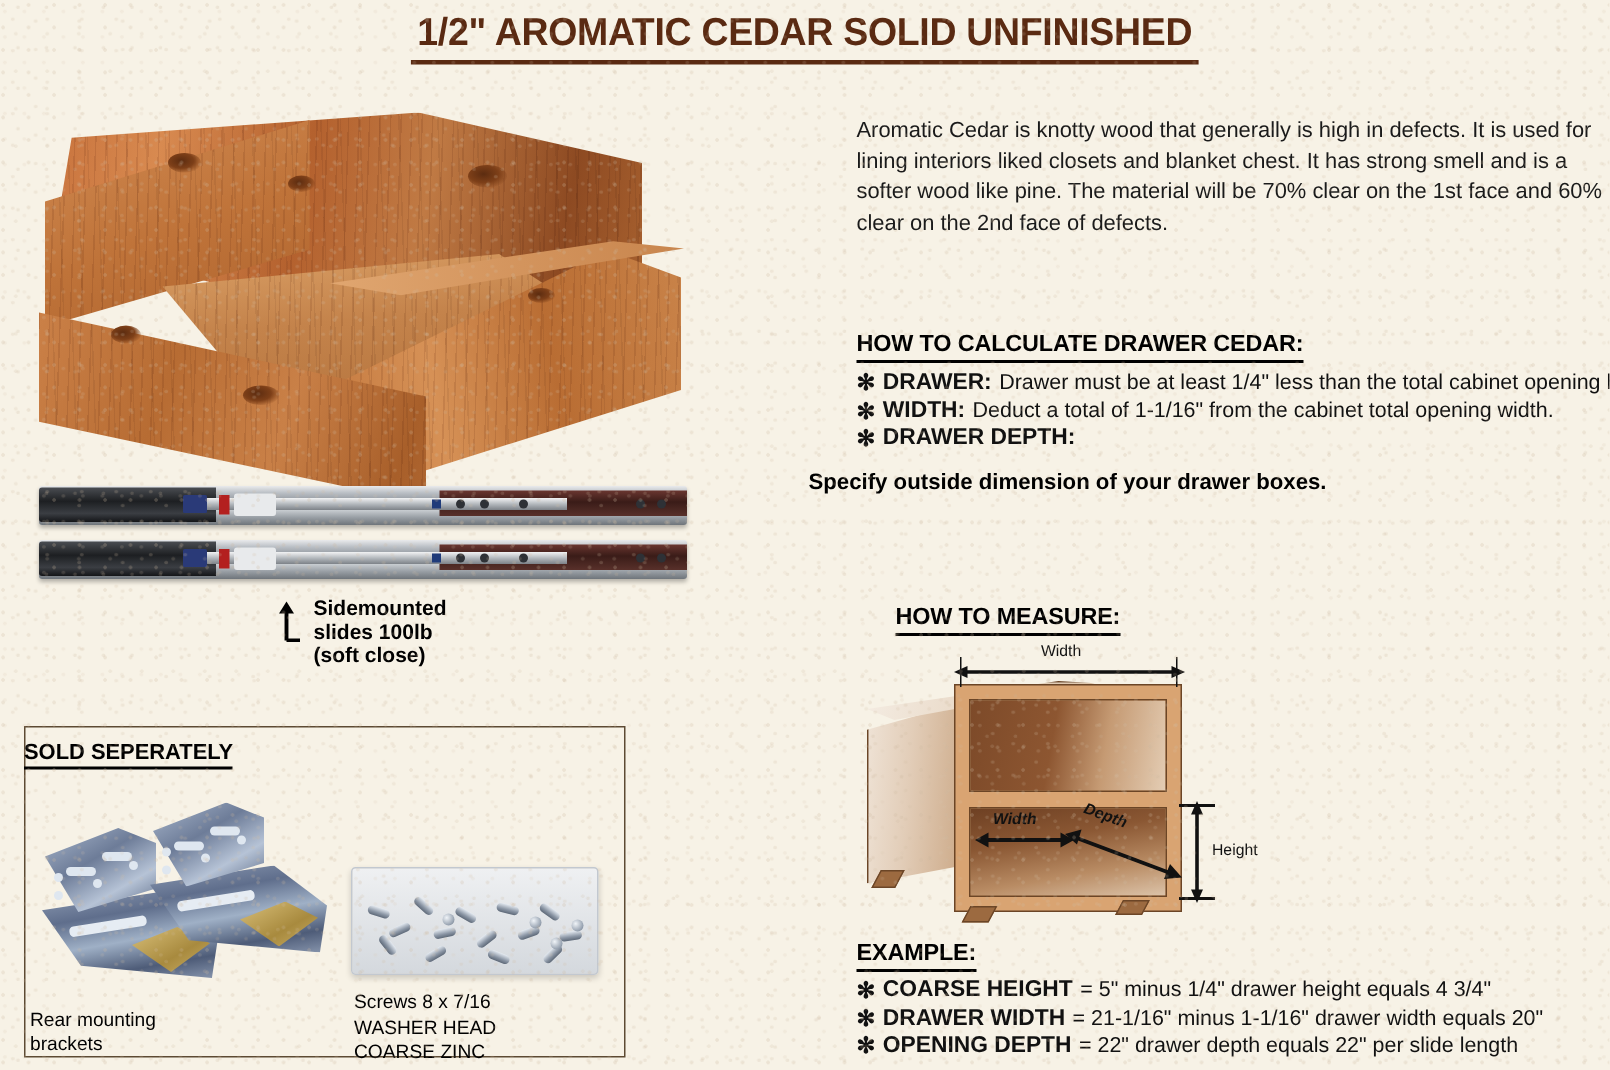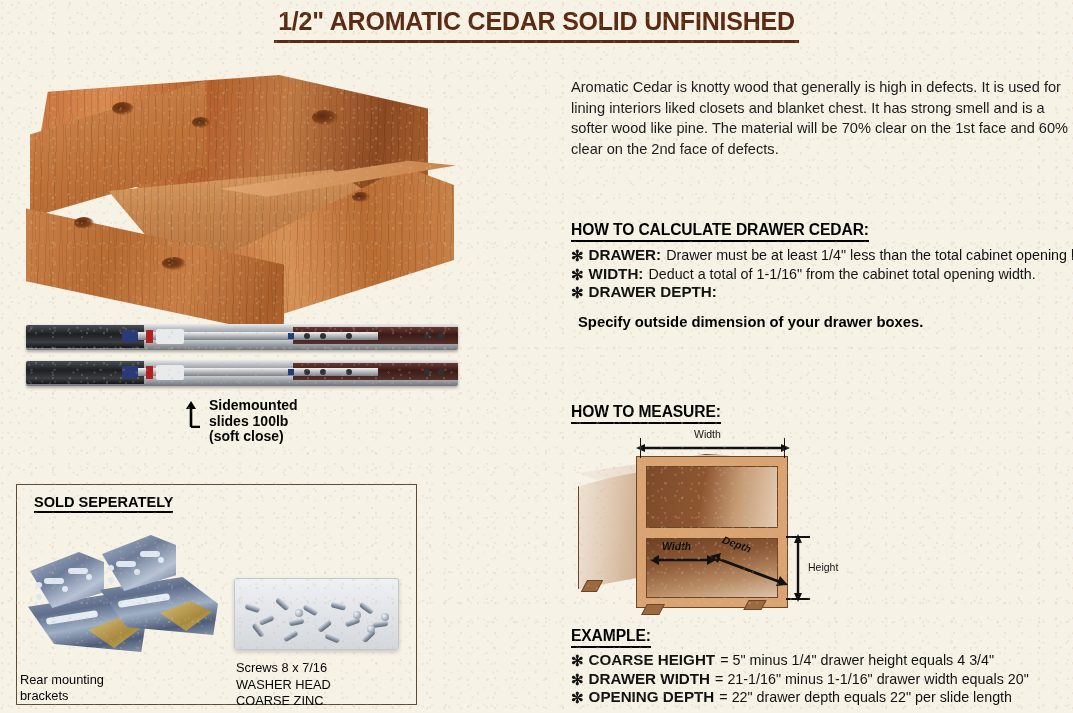--- a/index.html
+++ b/index.html
@@ -49,35 +49,35 @@
     font-size:14.6px; line-height:20.5px; color:#1a1a1a;
   }
   .sec-head{
     position:absolute;
     font-size:15.6px; font-weight:bold; color:#000;
     letter-spacing:-.1px;
   }
   .sec-head span{ border-bottom:2.5px solid #000; padding-bottom:2px; }
 
   #calc-head{ left:571px; top:221px; }
-  #measure-head{ left:571px; top:403px; }
+  #measure-head{ left:597px; top:403px; }
   #example-head{ left:571px; top:627px; }
 
   .bullets{ position:absolute; font-size:14.3px; line-height:18.5px; }
   #calc-bullets{ left:571px; top:246px; width:502px; }
   #example-bullets{ left:571px; top:651px; width:502px; }
   .b-row{ white-space:nowrap; display:flex; align-items:baseline; }
   .b-star{
     font-size:15px; font-weight:bold; margin-right:5px; line-height:1;
     position:relative; top:1px;
   }
   .b-key{ font-weight:bold; font-size:15.2px; margin-right:5px; }
   .b-val{ font-size:14.3px; }
   .specify{
-    position:absolute; left:578px; top:314px;
+    position:absolute; left:539px; top:314px;
     font-size:14.8px; font-weight:bold; color:#000;
   }
 
   
   .drawer-photo{
     position:absolute; left:12px; top:62px; width:440px; height:248px;
   }
   
   .dw{ position:absolute; }
   .dw-back-in{
@@ -158,21 +158,21 @@
     position:absolute; left:24px; top:0;
     font-size:14px; font-weight:bold; line-height:15.5px; color:#000;
   }
 
   
   .sold-box{
     position:absolute; left:16px; top:484px; width:401px; height:221px;
     border:1.6px solid #5d4a33; background:transparent;
   }
   .sold-title{
-    position:absolute; left:34px; top:494px;
+    position:absolute; left:16px; top:494px;
     font-size:14.6px; font-weight:bold; color:#000;
   }
   .sold-title span{ border-bottom:2px solid #000; padding-bottom:1px; }
 
   .bracket{ position:absolute; width:120px; height:105px; }
   .bracket.b1{ left:28px; top:552px; }
   .bracket.b2{ left:100px; top:535px; }
   .bk-base{
     position:absolute; left:0; top:42px; width:118px; height:58px;
     background:linear-gradient(170deg,#8e9cb4 0%,#5f6e8c 30%,#9fb0c6 55%,#4e5c78 80%,#8795ad 100%);

